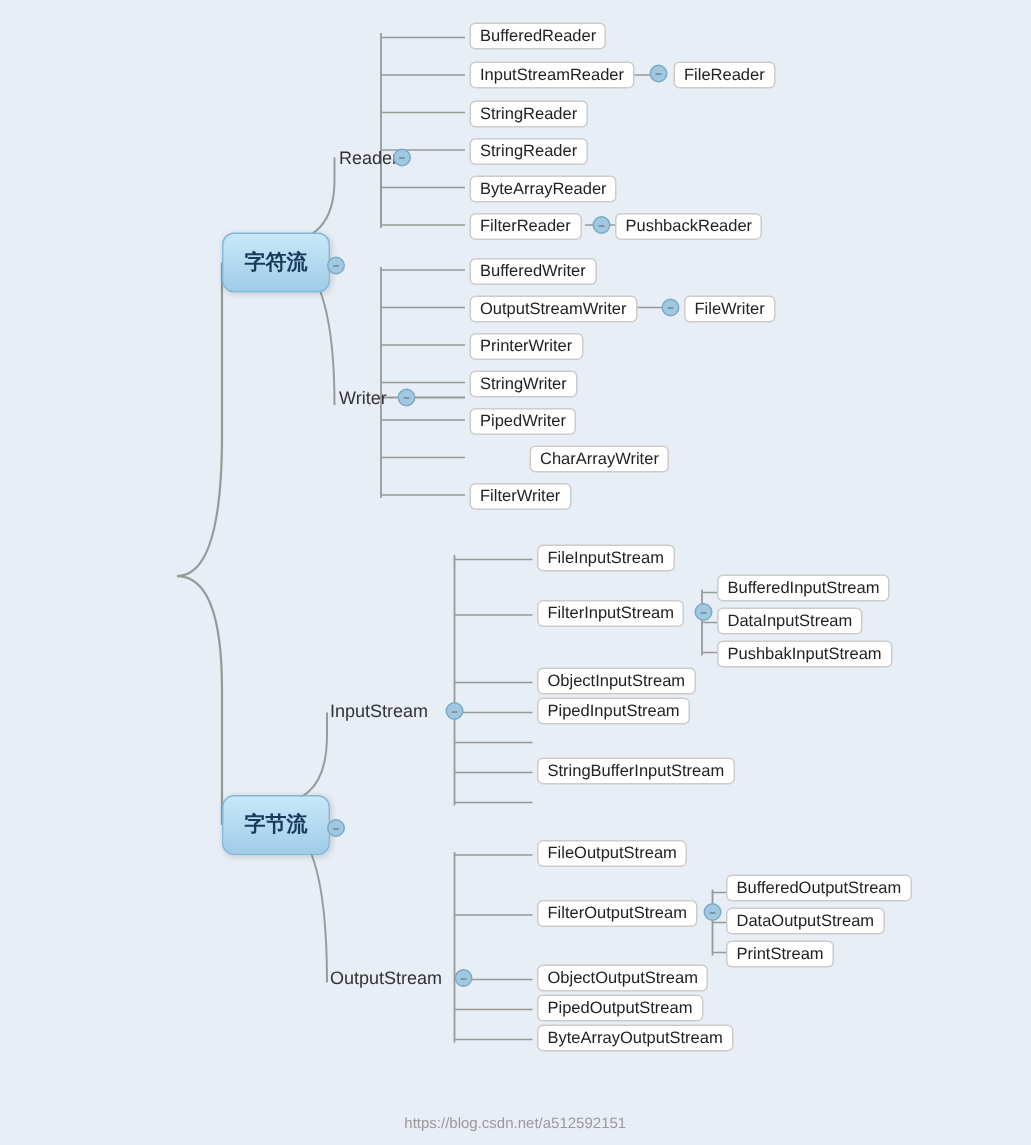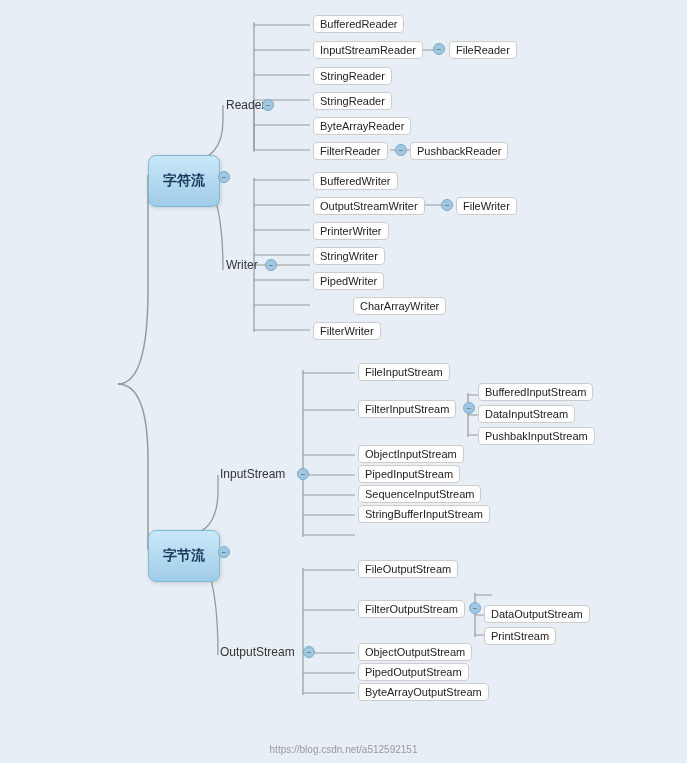--- a/index.html
+++ b/index.html
@@ -33,21 +33,21 @@
       justify-content: center;
       font-size: 22px;
       font-weight: bold;
       color: #1a3a5c;
       box-shadow: 2px 2px 6px rgba(0,0,0,0.2);
     }
     
     .cat-node {
       position: absolute;
       width: 72px;
-      height: 52px;
+      height: 40px;
       background: linear-gradient(to bottom, #c8e8f8, #a0cce8);
       border-radius: 8px;
       border: 1px solid #80b8d8;
       display: flex;
       align-items: center;
       justify-content: center;
       font-size: 14px;
       font-weight: bold;
       color: #1a3a5c;
       box-shadow: 1px 1px 4px rgba(0,0,0,0.15);
@@ -237,27 +237,27 @@
   <div class="leaf-node" style="left:358px; top:363px;"><span>FileInputStream</span></div>
   <div class="leaf-node" style="left:358px; top:400px;"><span>FilterInputStream</span></div>
   <div class="collapse-icon" style="left:463px; top:402px;">−</div>
 
   <div class="leaf-node" style="left:478px; top:383px;"><span>BufferedInputStream</span></div>
   <div class="leaf-node" style="left:478px; top:405px;"><span>DataInputStream</span></div>
   <div class="leaf-node" style="left:478px; top:427px;"><span>PushbakInputStream</span></div>
 
   <div class="leaf-node" style="left:358px; top:445px;"><span>ObjectInputStream</span></div>
   <div class="leaf-node" style="left:358px; top:465px;"><span>PipedInputStream</span></div>
-  <div class="leaf-node" style="left:358px; top:485px;"><span>SequenceInputStream</span></div>
   <div class="leaf-node" style="left:358px; top:505px;"><span>StringBufferInputStream</span></div>
 
   <div class="leaf-node" style="left:358px; top:560px;"><span>FileOutputStream</span></div>
   <div class="leaf-node" style="left:358px; top:600px;"><span>FilterOutputStream</span></div>
   <div class="collapse-icon" style="left:469px; top:602px;">−</div>
 
+  <div class="leaf-node" style="left:484px; top:583px;"><span>BufferedOutputStream</span></div>
   <div class="leaf-node" style="left:484px; top:605px;"><span>DataOutputStream</span></div>
   <div class="leaf-node" style="left:484px; top:627px;"><span>PrintStream</span></div>
 
   <div class="leaf-node" style="left:358px; top:643px;"><span>ObjectOutputStream</span></div>
   <div class="leaf-node" style="left:358px; top:663px;"><span>PipedOutputStream</span></div>
   <div class="leaf-node" style="left:358px; top:683px;"><span>ByteArrayOutputStream</span></div>
 
   <div class="watermark">
     <span>https://blog.csdn.net/a512592151</span>
   </div>

